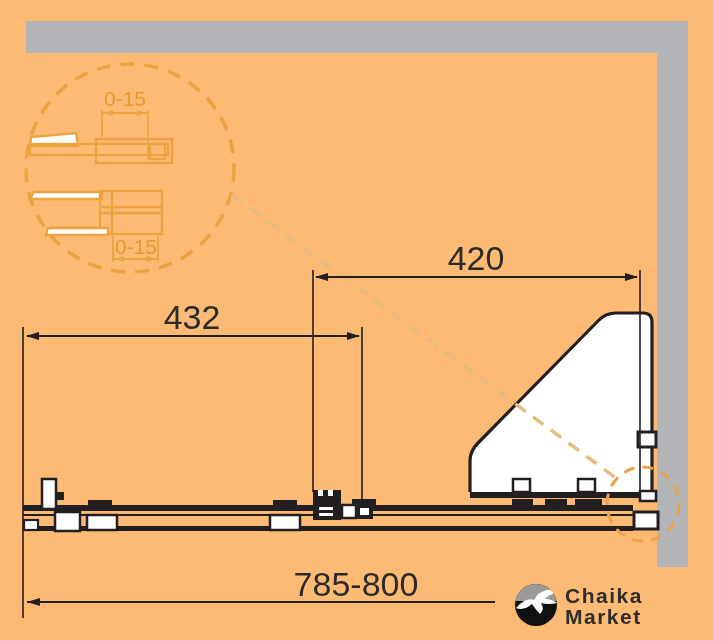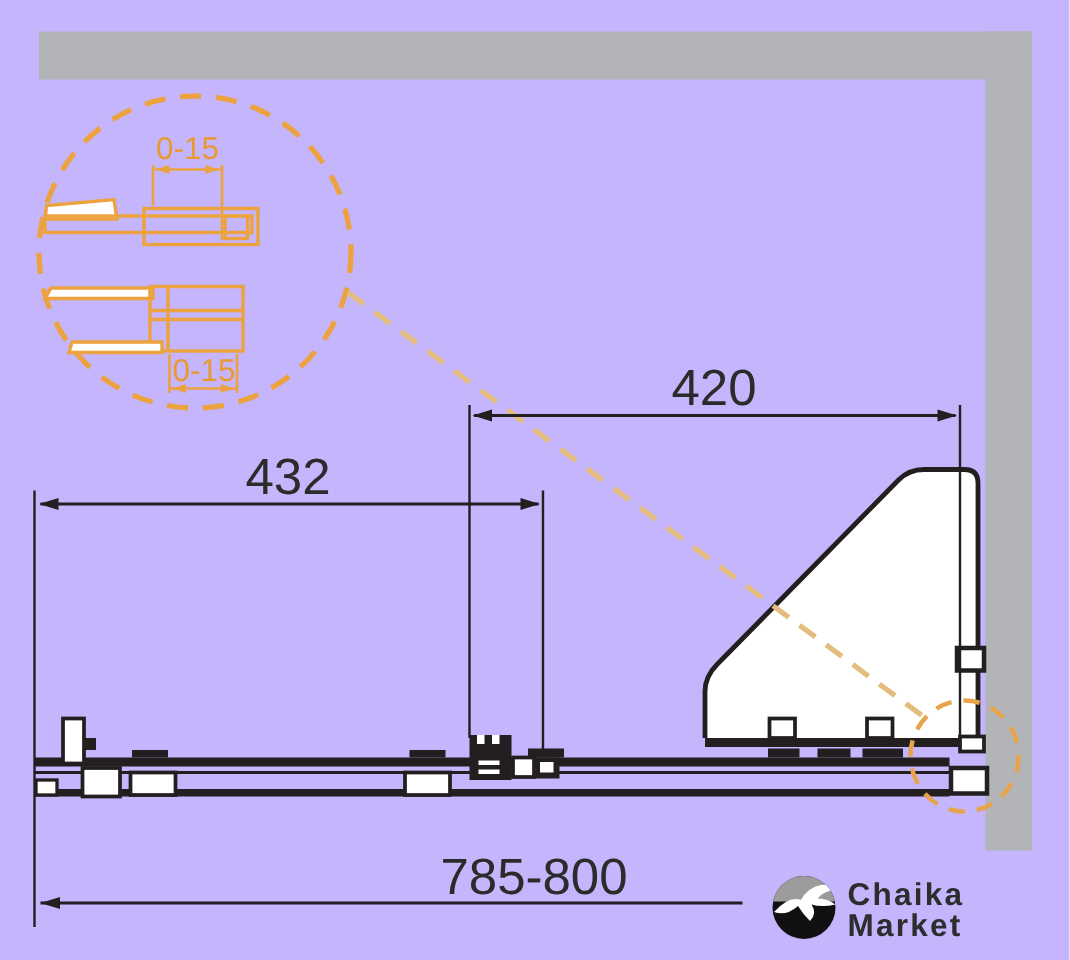--- a/index.html
+++ b/index.html
@@ -1,19 +1,19 @@
 <!DOCTYPE html>
 <html><head>
 <meta charset="utf-8">
 <style>
   html,body{margin:0;padding:0;background:#ffffff;}
   .canvas{
     position:relative;
     width:713px;height:640px;
-    background:#c4b5fd;
+    background:#fdba74;
     overflow:hidden;
     font-family:"Liberation Sans", sans-serif;
   }
   svg{display:block;}
   text{font-family:"Liberation Sans", sans-serif;}
   .dim-text{fill:#2b2b2b;font-size:34px;}
   .detail-text{fill:#e89a2e;font-size:21px;}
   .brand-text{fill:#2d2d2d;font-size:21px;font-weight:700;letter-spacing:1.5px;}
 </style>
 </head>

